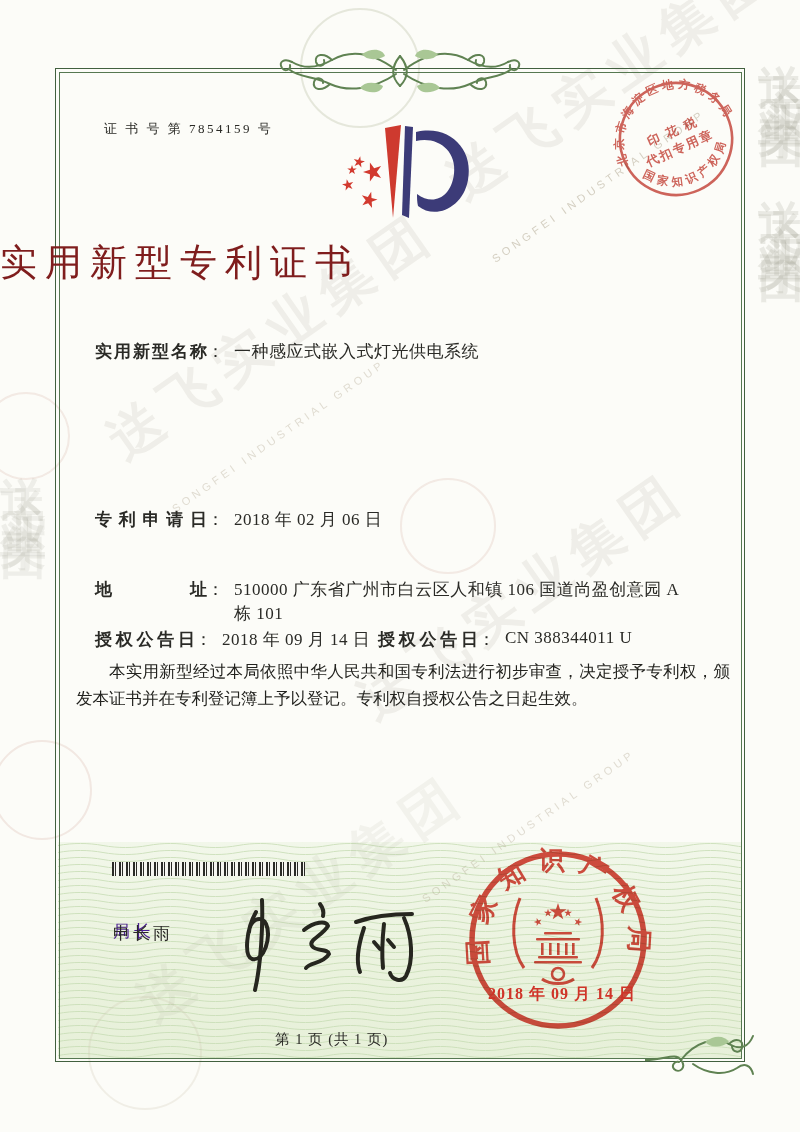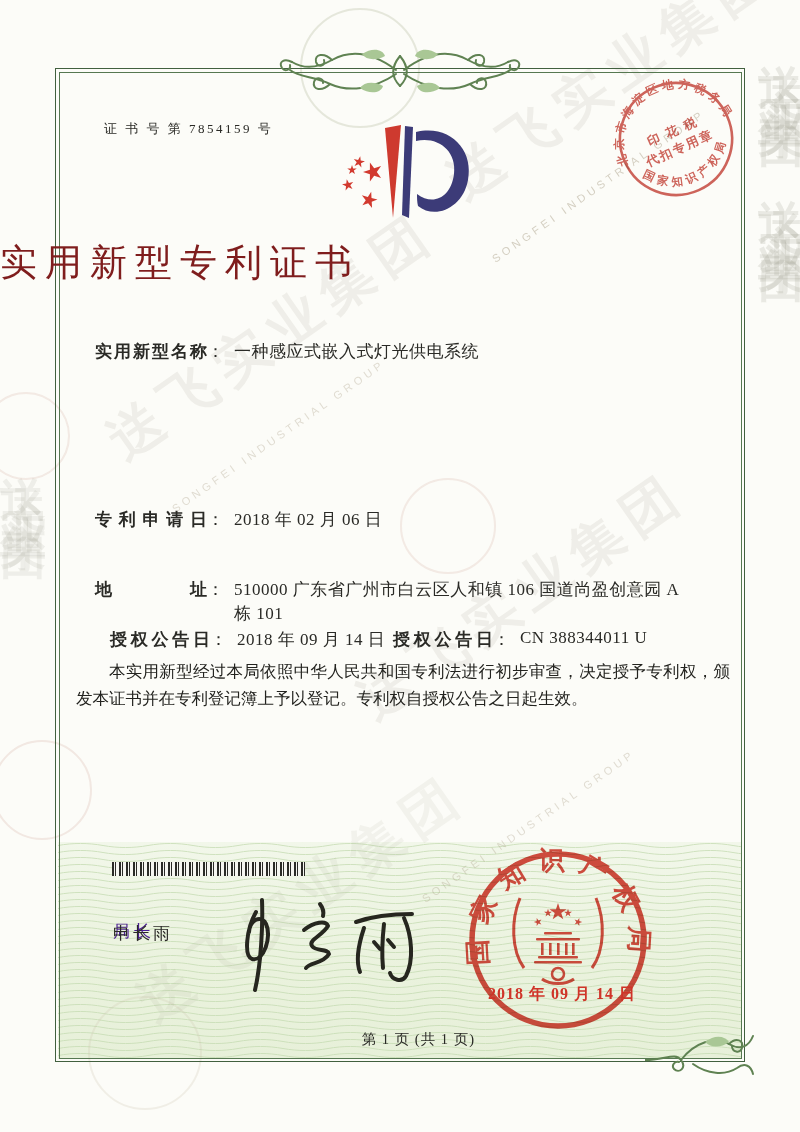--- a/index.html
+++ b/index.html
@@ -30,34 +30,34 @@
   
   .content{z-index:4;}
   .cert-no{left:95px;top:120px;font-size:13px;letter-spacing:2.5px;color:#2a2a26;margin-left:9px;}
   .title{left:0;right:0;top:238px;text-align:left;font-size:37px;letter-spacing:8px;
     color:#7f1d1d;font-weight:500;}
   .frow{left:95px;font-size:17px;color:#2a2a26;}
   .flabel{display:inline-block;width:112px;text-align:justify;text-align-last:justify;vertical-align:top;font-weight:bold;}
   .colon{vertical-align:top;}
   .fvalue{margin-left:10px;vertical-align:top;display:inline-block;letter-spacing:.5px;}
   .fvalue.pre{white-space:pre-line;width:540px;line-height:24px;}
-  .grant-left .flabel,.grant-right .flabel{width:100px;margin-left:15px;}
+  .grant-left .flabel,.grant-right .flabel{width:100px;}
   .grant-right{position:absolute;left:283px;top:0;}
   .body-text{left:76px;top:659px;width:654px;font-size:16.5px;line-height:26.5px;
     text-align:justify;color:#23231f;}
   .body-text p{margin:0;text-indent:2em;}
   .barcode{left:112px;top:862px;width:193px;height:14px;z-index:5;
     background:repeating-linear-gradient(90deg,#2b2b27 0 2px,#f6f6f1 2px 3px,#2b2b27 3px 4px,#f6f6f1 4px 7px,#2b2b27 7px 9px,#f6f6f1 9px 10px,#2b2b27 10px 11px,#f6f6f1 11px 14px);}
   .signer-title{left:113px;top:920px;font-size:17px;letter-spacing:4px;z-index:5;color:#4c1d95;}
   .signer-name{left:113px;top:922px;font-size:17px;letter-spacing:3px;z-index:5;color:#2a2a26;}
   .signature{left:228px;top:886px;z-index:5;}
   .seal{left:458px;top:840px;z-index:6;opacity:.9;mix-blend-mode:multiply;}
   .seal-date{left:488px;top:984px;width:170px;font-size:16px;font-weight:bold;
     color:#cf3428;z-index:7;letter-spacing:1px;}
-  .footer{left:275px;top:1030px;width:200px;text-align:right;font-size:14.5px;
+  .footer{left:275px;top:1030px;width:200px;text-align:left;font-size:14.5px;
     letter-spacing:1px;z-index:5;color:#2a2a26;}
   .tax-stamp{left:606px;top:69px;z-index:7;transform:rotate(-24deg);opacity:.85;
     mix-blend-mode:multiply;}
 </style>
 </head>
 <body>
 
 <div class="page">
 
   <div class="green-zone">

